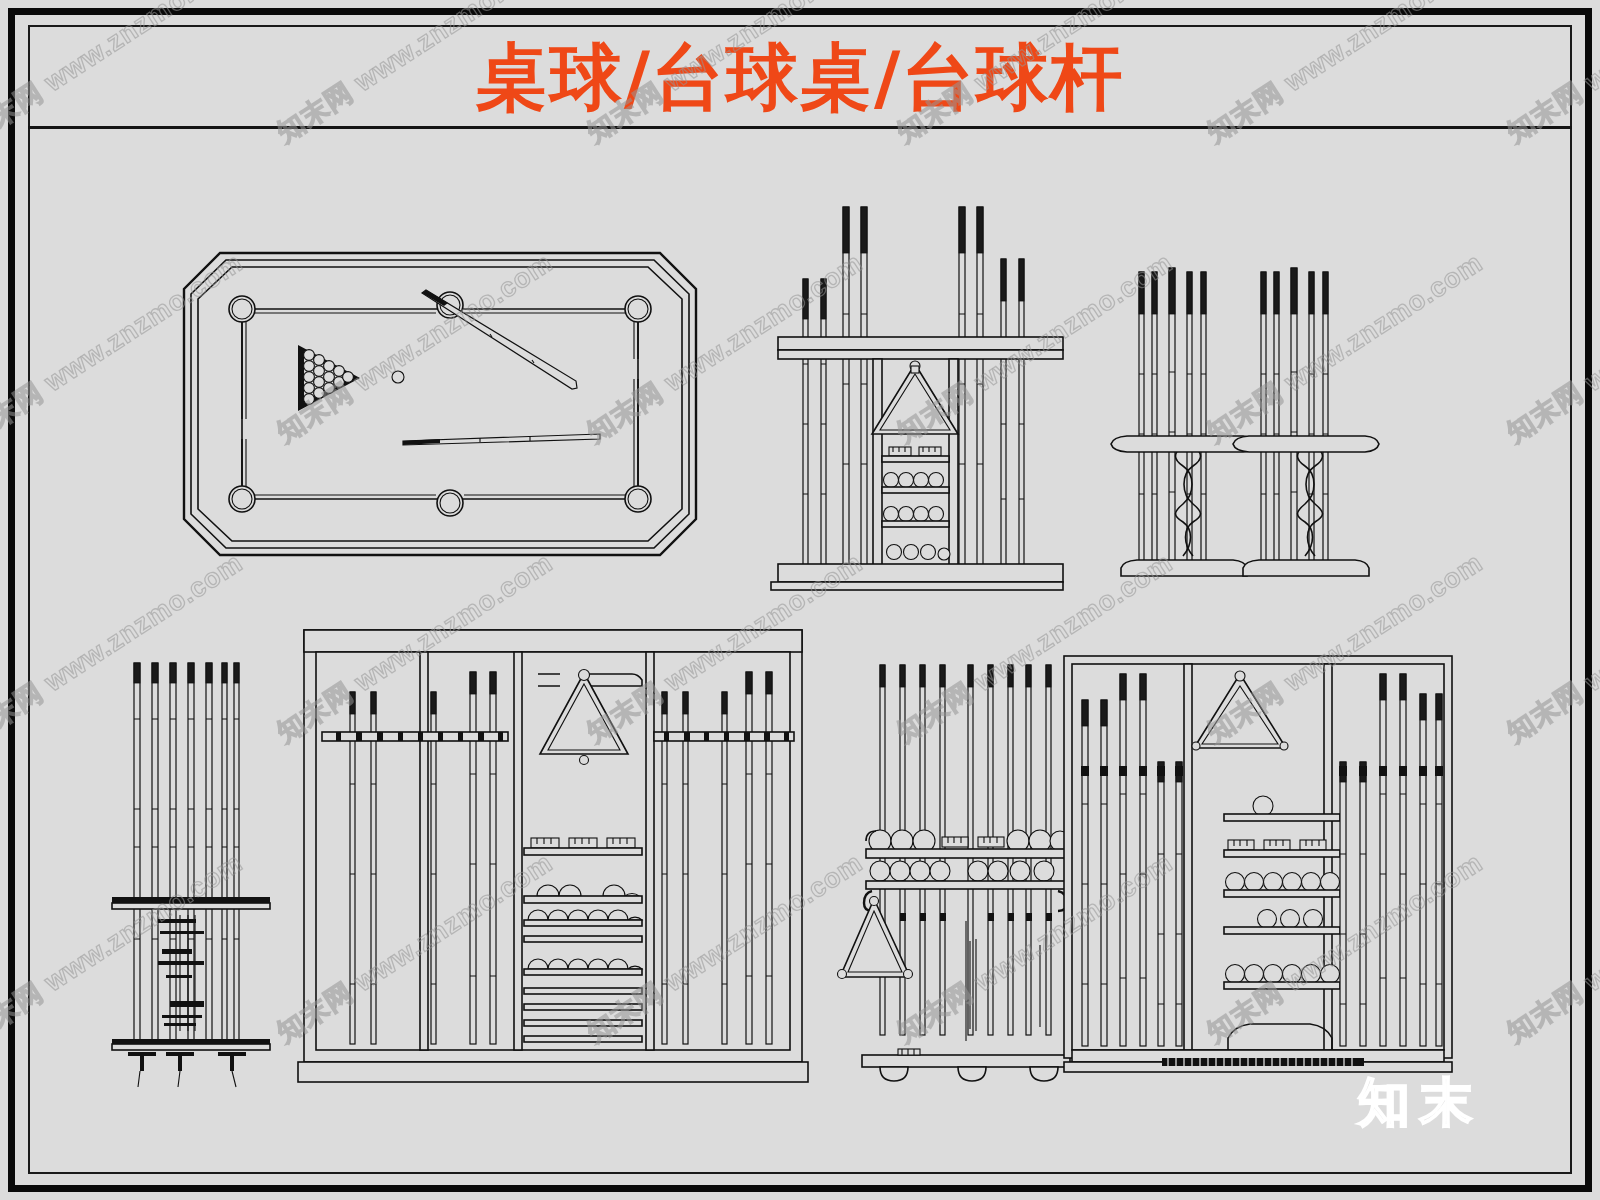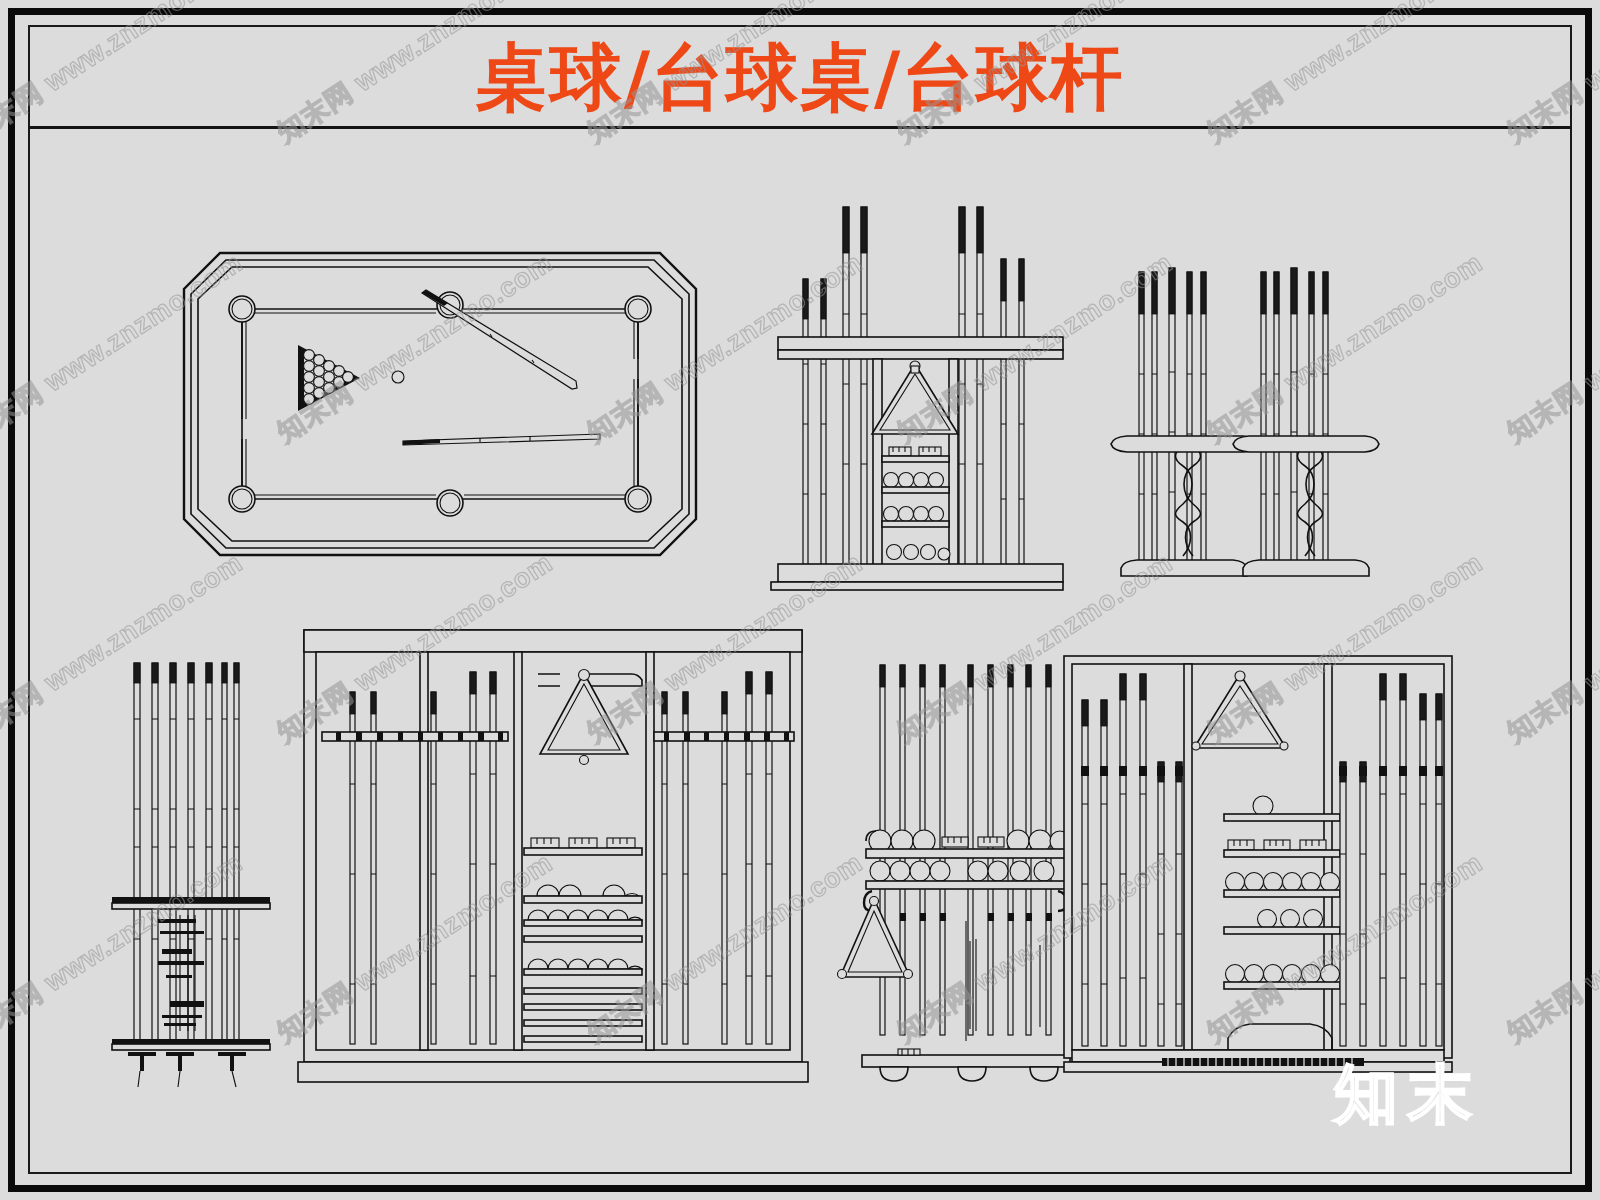--- a/index.html
+++ b/index.html
@@ -53,21 +53,21 @@
     font-weight:700;
     color:rgba(255,255,255,0.0);
     -webkit-text-stroke:1.3px rgba(150,150,150,0.55);
     white-space:nowrap;
     transform-origin:left top;
     transform:rotate(-33deg);
     letter-spacing:1px;
   }
   #wm-logo {
     position:absolute; right:118px; bottom:62px;
-    font-size:64px; font-weight:700; letter-spacing:10px;
+    font-size:52px; font-weight:700; letter-spacing:10px;
     color:#dcdcdc;
     -webkit-text-stroke:2px #ffffff;
     z-index:45;
     font-family:Liberation Sans, sans-serif;
   }
   #wm-id {
     position:absolute; right:36px; bottom:16px;
     font-size:34px; font-weight:400; letter-spacing:1px;
     color:#f2f2f2;
     -webkit-text-stroke:0.6px #bdbdbd;

